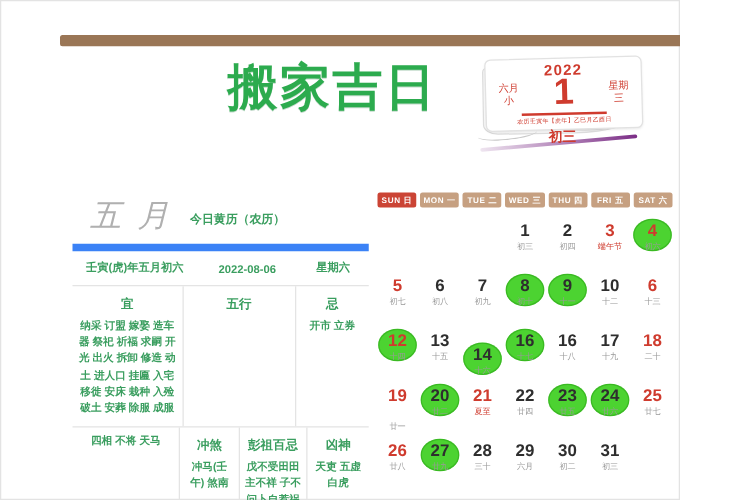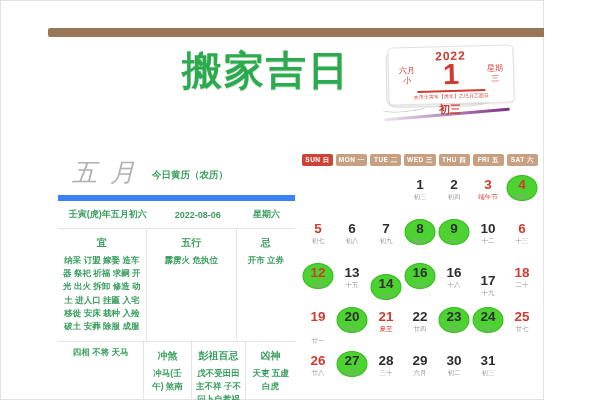--- a/index.html
+++ b/index.html
@@ -119,21 +119,20 @@
       <span class="dr-greg">2022-08-06</span>
       <span class="dr-week">星期六</span>
     </div>
     <div class="sec-grid top-grid">
       <div class="sec-col">
         <div class="sec-label">宜</div>
         <div class="sec-content">纳采 订盟 嫁娶 造车器 祭祀 祈福 求嗣 开光 出火 拆卸 修造 动土 进人口 挂匾 入宅 移徙 安床 栽种 入殓 破土 安葬 除服 成服</div>
       </div>
       <div class="sec-col">
         <div class="sec-label">五行</div>
-        <div class="sec-content">霹雳火 危执位</div>
       </div>
       <div class="sec-col">
         <div class="sec-label">忌</div>
         <div class="sec-content">开市 立券</div>
       </div>
     </div>
     <div class="sec-grid bot-grid">
       <div class="sec-col">
         <div class="sec-content">四相 不将 天马</div>
       </div>
@@ -225,21 +224,21 @@
       </div>
       <div class="day-cell" style="grid-area: 3 / 4;">
         <span class="bubble"></span>
         <span class="day-num">16</span>
         <span class="day-lunar">十七</span>
       </div>
       <div class="day-cell" style="grid-area: 3 / 5;">
         <span class="day-num">16</span>
         <span class="day-lunar">十八</span>
       </div>
-      <div class="day-cell" style="grid-area: 3 / 6; justify-content: center;">
+      <div class="day-cell" style="grid-area: 3 / 6;">
         <span class="day-num">17</span>
         <span class="day-lunar">十九</span>
       </div>
       <div class="day-cell" style="grid-area: 3 / 7;">
         <span class="day-num red">18</span>
         <span class="day-lunar">二十</span>
       </div>
       <div class="day-cell" style="grid-area: 4 / 1; gap: 12px;">
         <span class="day-num red">19</span>
         <span class="day-lunar">廿一</span>

